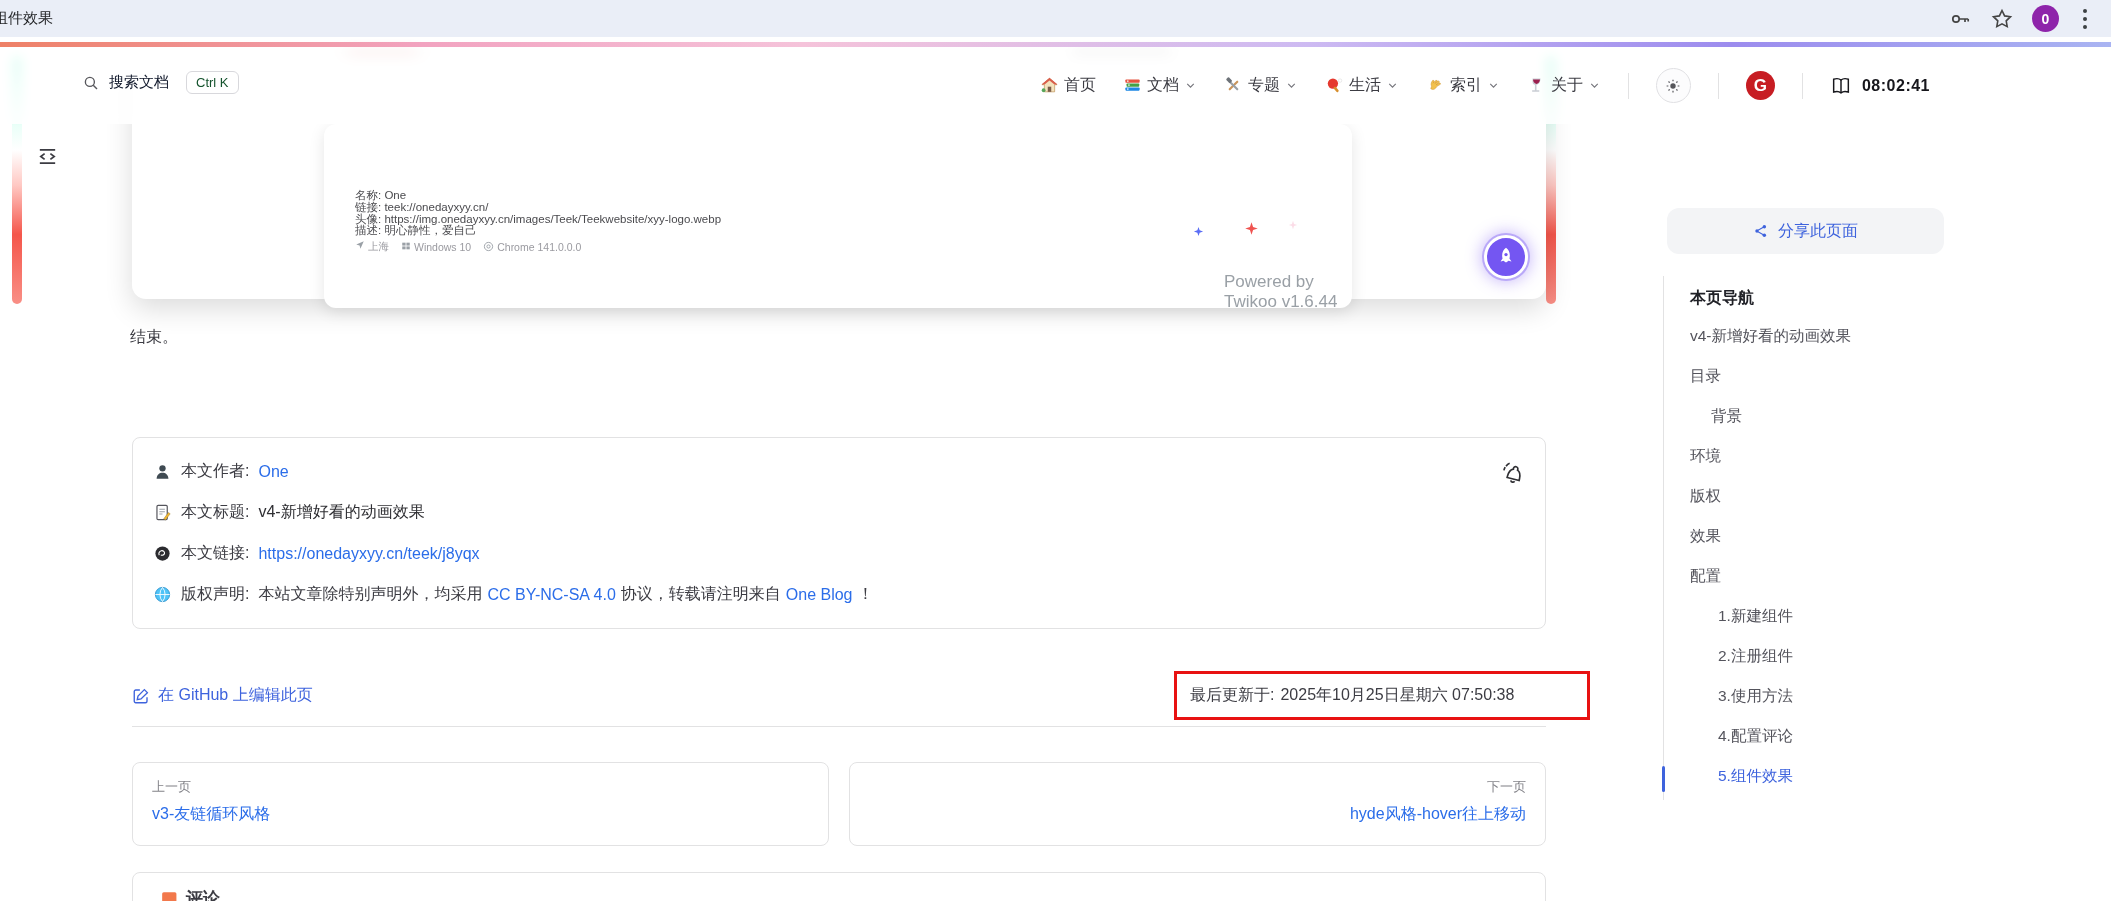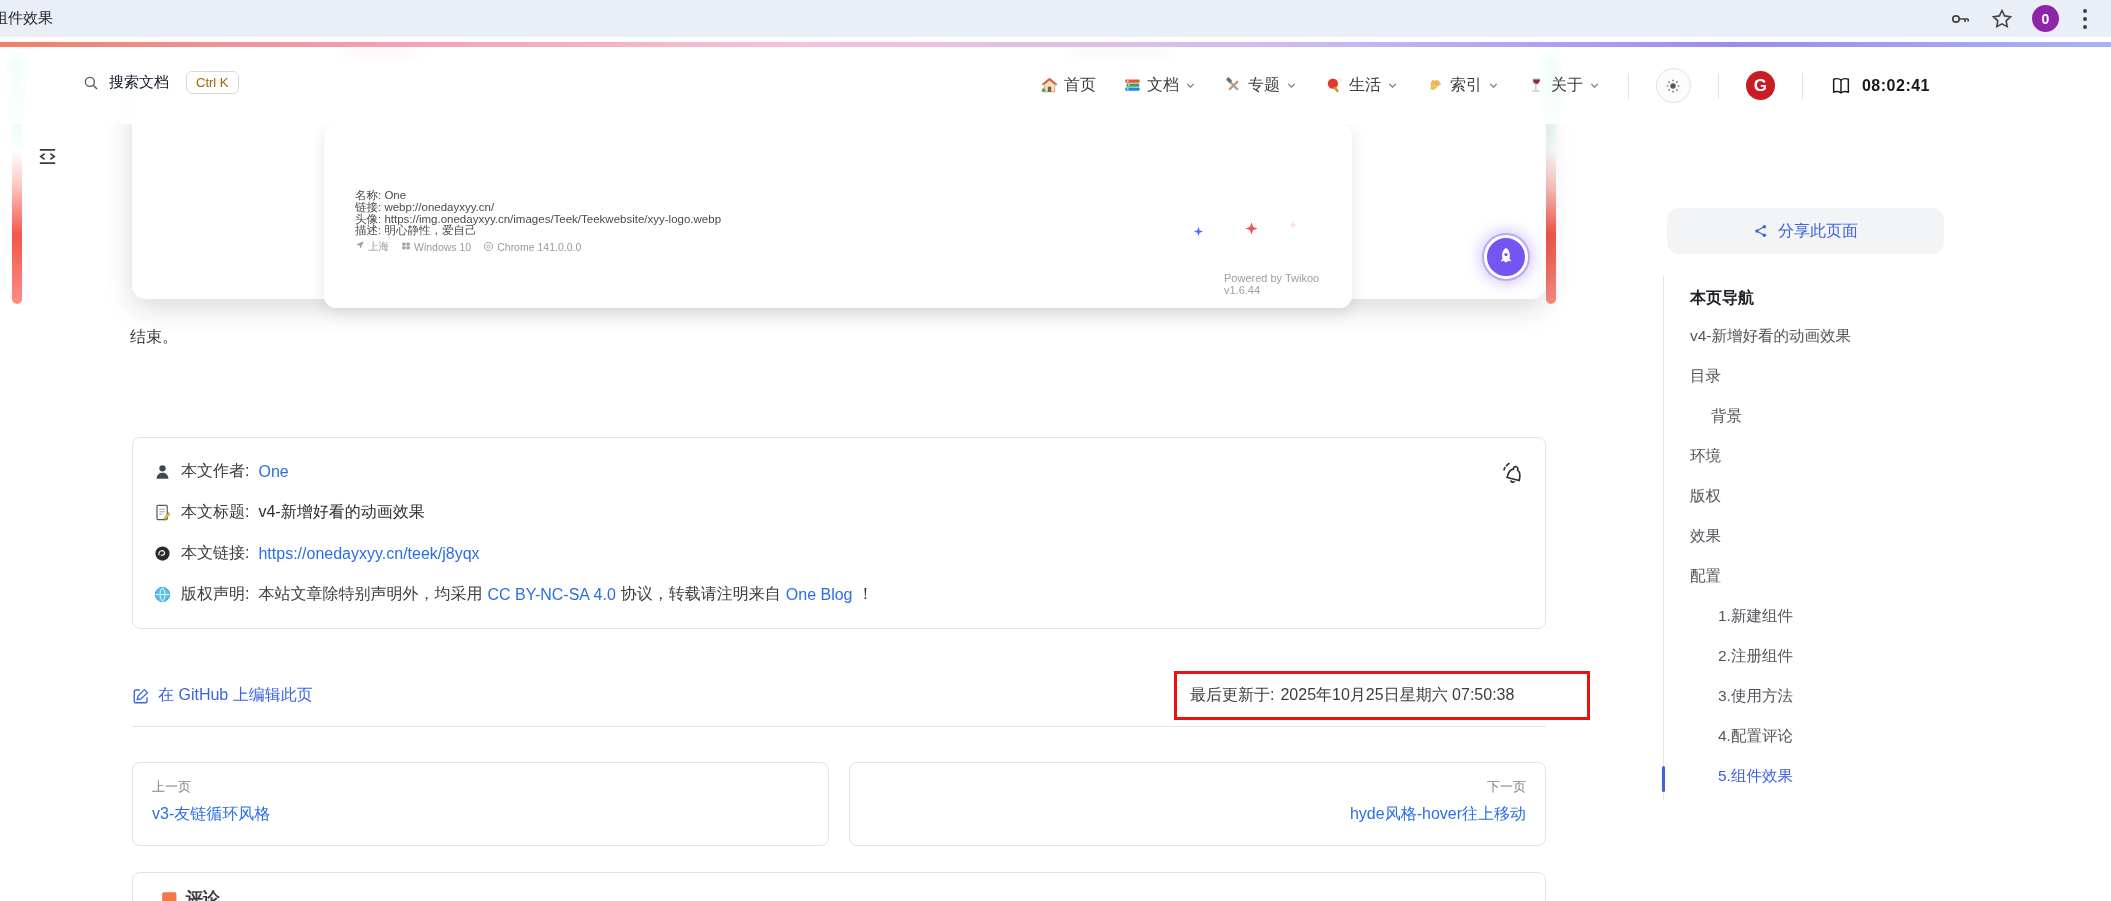--- a/index.html
+++ b/index.html
@@ -18,21 +18,21 @@
   .dots i { width:4px; height:4px; border-radius:50%; background:#3c4043; }
 
   .top-gradient { position:absolute; left:0; top:42px; width:2111px; height:5px; z-index:49;
     background:linear-gradient(90deg,#ee8066 0%,#f2a3c0 20%,#f5c3da 38%,#cdbaf2 62%,#9c8cee 82%,#a9b4f2 100%); }
 
   
   .navbar { position:absolute; left:0; top:47px; width:2111px; height:77px; z-index:20;
     background:rgba(255,255,255,.86); backdrop-filter:blur(6px); }
   .search { position:absolute; left:82px; top:24px; display:flex; align-items:center; gap:9px; cursor:pointer; }
   .search-label { font-size:15px; color:#0f172a; }
-  .kbd { margin-left:8px; font-size:13px; color:#a16207; border:1px solid #d8d8dc; border-radius:6px; padding:3px 9px; background:#fff; }
+  .kbd { margin-left:8px; font-size:13px; color:#14532d; border:1px solid #d8d8dc; border-radius:6px; padding:3px 9px; background:#fff; }
   .nav-menu { position:absolute; right:181px; top:0; height:77px; display:flex; align-items:center; gap:27px; }
   .nav-item { display:flex; align-items:center; gap:5px; font-size:16px; color:#3c3c43; cursor:pointer; white-space:nowrap; }
   .nav-item svg.emoji { display:block; }
   .nav-sep { width:1px; height:26px; background:#e2e2e3; }
   .icon-btn { width:35px; height:35px; border-radius:50%; border:1px solid #e0e0e3; background:#fcfcfd;
     display:flex; align-items:center; justify-content:center; cursor:pointer; }
   .gitee { width:29px; height:29px; border-radius:50%; background:#c71d23; color:#fff; font-weight:bold; font-size:17px;
     display:flex; align-items:center; justify-content:center; cursor:pointer; }
   .clock-wrap { display:flex; align-items:center; gap:10px; }
   .clock { font-size:16px; font-weight:bold; color:#17171c; letter-spacing:.5px; }
@@ -54,21 +54,21 @@
 
   .outer-panel { position:absolute; left:132px; top:58px; width:1414px; height:241px; background:#fff;
     border-radius:14px; box-shadow:0 10px 28px rgba(0,0,0,.14); }
   .comment-card { position:absolute; left:192px; top:66px; width:1028px; height:184px; background:#fff;
     border-radius:12px; box-shadow:0 4px 16px rgba(0,0,0,.10); }
   .cfields { position:absolute; left:31px; top:66px; font-size:11.5px; line-height:11.8px; color:#4a4a4e; }
   .cfield span { white-space:nowrap; }
   .cmeta { position:absolute; left:31px; top:116px; display:flex; gap:12px; align-items:center;
     font-size:10.5px; color:#9a9aa0; }
   .cmeta .m { display:flex; align-items:flex-start; gap:3px; }
-  .powered { position:absolute; left:900px; top:148px; font-size:11px; color:#9aa0a6; }
+  .powered { position:absolute; left:900px; top:148px; font-size:17px; color:#9aa0a6; }
   .spark { position:absolute; }
 
   .rocket-btn { position:absolute; left:1484px; top:235px; width:44px; height:44px; border-radius:50%;
     background:#7456f2; border:3px solid #fff; box-shadow:0 0 0 2px #b9a8f8, 0 0 16px 3px rgba(122,86,242,.40);
     display:flex; align-items:center; justify-content:center; cursor:pointer; }
 
   .ending { position:absolute; left:130px; top:327px; font-size:16px; color:#3c3c43; }
 
   .info-card { position:absolute; left:132px; top:437px; width:1414px; height:192px;
     border:1px solid #e2e2e3; border-radius:8px; background:#fff; padding:13px 20px 0 20px; }
@@ -113,21 +113,21 @@
 
   <div class="content">
     <div class="blob red"></div>
     <div class="blob green"></div>
     <div class="blob gray"></div>
 
     <div class="outer-panel">
       <div class="comment-card">
         <div class="cfields">
           <div class="cfield"><span>名称:</span> <span>One</span></div>
-          <div class="cfield"><span>链接:</span> <span>webp://onedayxyy.cn/</span></div>
+          <div class="cfield"><span>链接:</span> <span>teek://onedayxyy.cn/</span></div>
           <div class="cfield"><span>头像:</span> <span>https://img.onedayxyy.cn/images/Teek/Teekwebsite/xyy-logo.webp</span></div>
           <div class="cfield"><span>描述:</span> <span>明心静性，爱自己</span></div>
         </div>
         <div class="cmeta">
           <span class="m">
               <svg width="10" height="10" viewBox="0 0 24 24" fill="#9aa0a6">
                 <path d="M21 3L3 11l8 2 2 8z"></path>
               </svg>
               <span>上海</span>
             </span>

